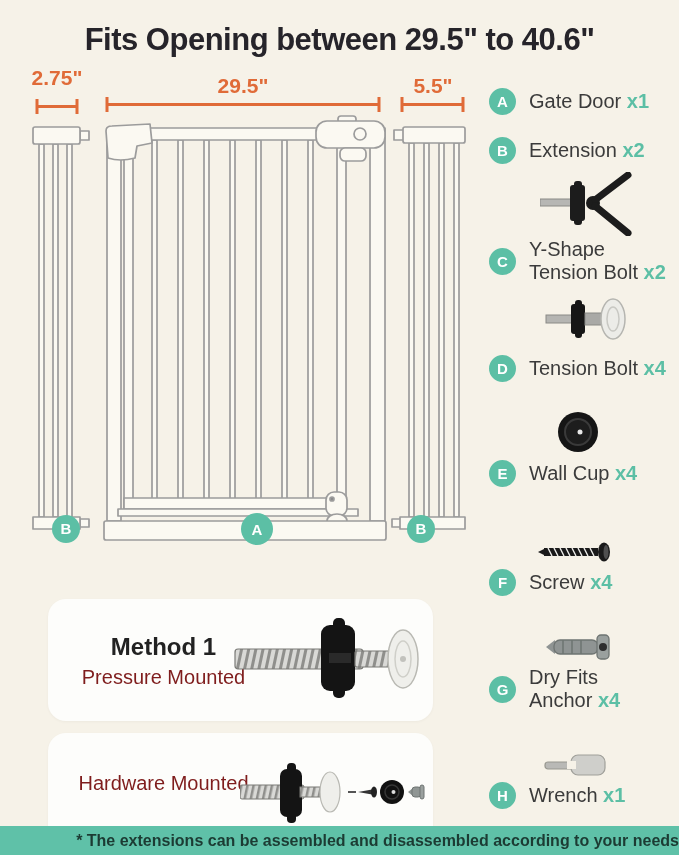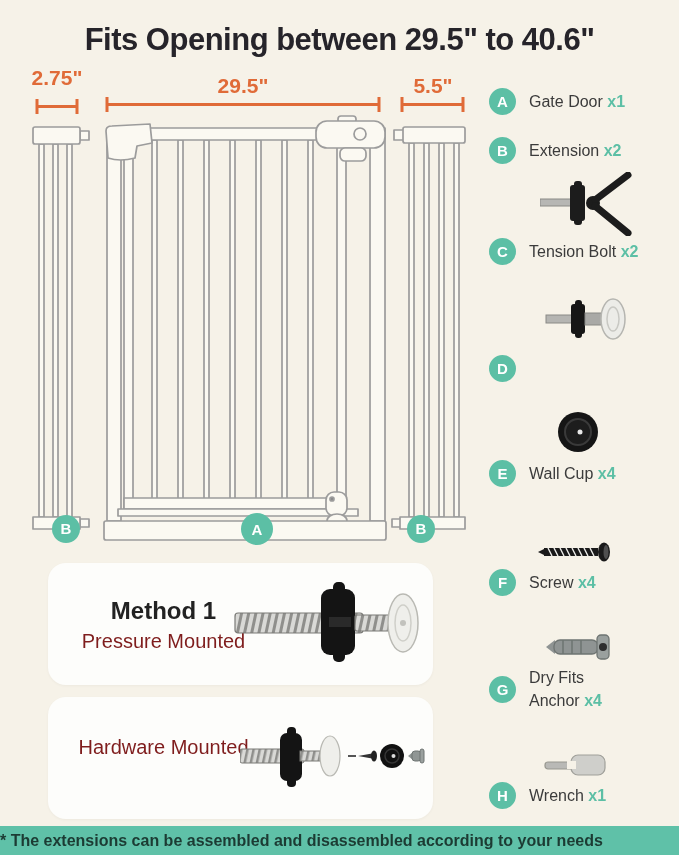--- a/index.html
+++ b/index.html
@@ -17,34 +17,34 @@
   .art       { stroke:#9C9C9C; stroke-width:1.7; fill:#FBF9F2; stroke-linejoin:round; }
   .badge-c   { fill:#5CBFA5; stroke:none; }
   .badge-t   { fill:#FFFFFF; font-size:15px; font-weight:bold; text-anchor:middle;
                font-family:"Liberation Sans",sans-serif; }
 
   
   .part-row { position:absolute; left:489px; display:flex; align-items:center; gap:13px; }
   .pbadge  { width:27px; height:27px; border-radius:50%; background:#5CBFA5; color:#fff;
              font-size:15px; font-weight:bold; display:flex; align-items:center;
              justify-content:center; flex:0 0 27px; }
-  .plabel  { font-size:16px; color:#3B3B3B; line-height:23px; white-space:nowrap; }
+  .plabel  { font-size:20px; color:#3B3B3B; line-height:23px; white-space:nowrap; }
   .pcount  { color:#5CBFA5; font-weight:bold; }
   .part-art { position:absolute; }
 
   
   .method-box { position:absolute; left:48px; width:385px; height:122px; background:#FDFDFB;
-                border-radius:18px; box-shadow:0 1px 3px rgba(0,0,0,0.04); }
+                border-radius:18px; box-shadow:0 1px 3px rgba(0,0,0,0.04);margin-top:36px; }
   .method-text { position:absolute; left:8px; top:34px; width:215px; text-align:center; }
   .method-title { font-size:24px; font-weight:800; color:#222; }
   .method-sub   { font-size:20px; color:#7f1d1d; margin-top:5px; }
   .method-art { position:absolute; }
 
   .footer-band { position:absolute; left:0; top:826px; width:679px; height:29px;
-                 background:#5FC1A8; display:flex; align-items:center; justify-content:flex-start; }
+                 background:#5FC1A8; display:flex; align-items:center; justify-content:flex-end; }
   .footer-text { font-size:16px; font-weight:700; color:#1C3B33; }
 </style>
 </head>
 <body>
 
 <div class="page">
 
   <div class="title">Fits Opening between 29.5" to 40.6"</div>
 
   <svg class="gate-svg" width="480" height="548" viewBox="0 0 480 548">
@@ -133,35 +133,37 @@
     <rect x="30" y="13" width="15" height="36" rx="3" fill="#1c1c1c"></rect>
     <rect x="34" y="9" width="8" height="44" rx="3" fill="#1c1c1c"></rect>
     <circle cx="53" cy="31" r="7" fill="#1c1c1c"></circle>
     <path d="M55,28 L88,3" stroke="#1c1c1c" stroke-width="7" stroke-linecap="round" fill="none"></path>
     <path d="M55,34 L88,61" stroke="#1c1c1c" stroke-width="7" stroke-linecap="round" fill="none"></path>
   </svg>
 
   <div class="part-row" style="top:238px">
     <div class="pbadge">C</div>
     <div class="plabel">
+      <div>Y-Shape</div>
       <div><span>Tension Bolt</span> <span class="pcount">x2</span></div>
     </div>
   </div>
 
   <svg class="part-art" style="left:538px; top:296px" width="92" height="46" viewBox="0 0 92 46">
     <rect x="8" y="19" width="27" height="8" fill="#b5b5b2" stroke="#8a8a86" stroke-width="1"></rect>
     <rect x="33" y="8" width="14" height="30" rx="3" fill="#161616"></rect>
     <rect x="37" y="4" width="7" height="38" rx="3" fill="#161616"></rect>
     <rect x="47" y="17" width="22" height="12" fill="#a9a9a6" stroke="#8a8a86" stroke-width="1"></rect>
     <ellipse cx="75" cy="23" rx="12" ry="20" fill="#ECECE8" stroke="#b5b5b0" stroke-width="1.5"></ellipse>
     <ellipse cx="75" cy="23" rx="6" ry="12" fill="none" stroke="#c8c8c3" stroke-width="1.5"></ellipse>
   </svg>
 
   <div class="part-row" style="top:355px">
     <div class="pbadge">D</div>
+    <div class="plabel"><span>Tension Bolt</span> <span class="pcount">x4</span></div>
   </div>
 
   <svg class="part-art" style="left:556px; top:410px" width="44" height="44" viewBox="0 0 44 44">
     <circle cx="22" cy="22" r="20" fill="#151515"></circle>
     <circle cx="22" cy="22" r="13" fill="#1d1d1d" stroke="#3a3a3a" stroke-width="2"></circle>
     <circle cx="24" cy="22" r="2.5" fill="#e8e8e8"></circle>
   </svg>
 
   <div class="part-row" style="top:460px">
     <div class="pbadge">E</div>

